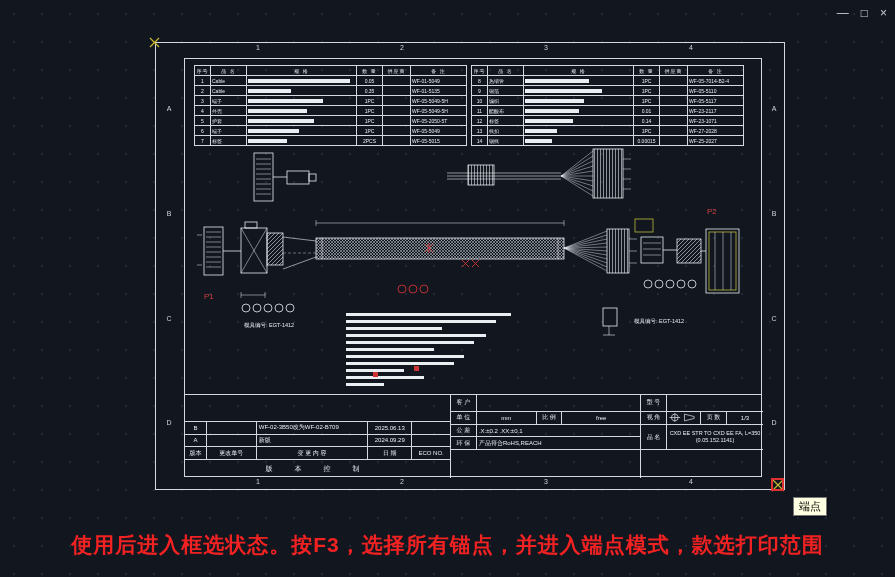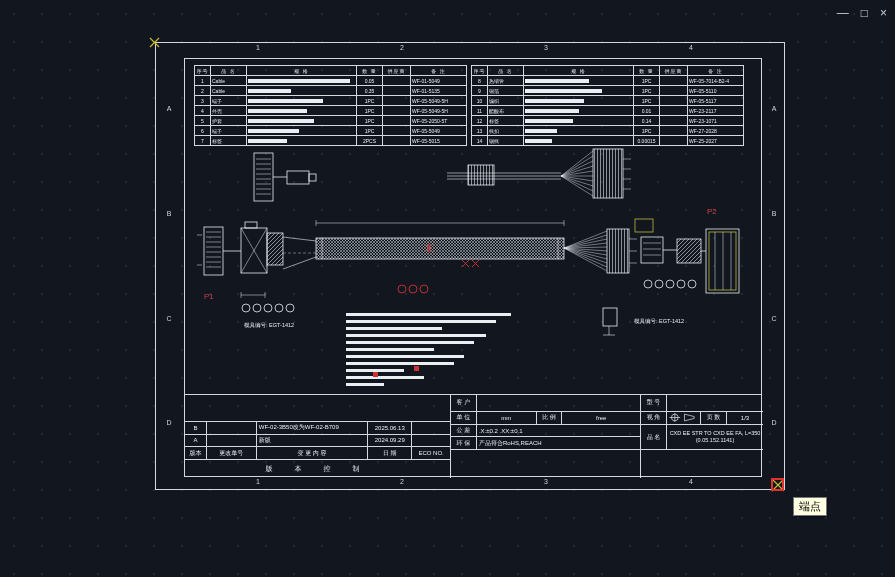--- a/index.html
+++ b/index.html
@@ -436,14 +436,15 @@
       </div>
     </div>
   </div>
 
   <svg style="position:absolute;left:770px;top:477px" width="16" height="16">
     <path d="M2 2 L14 14 M14 2 L2 14" stroke="#c8b830" stroke-width="1.2" fill="none"></path>
   </svg>
   <div id="snap-marker"></div>
   <div id="tooltip">端点</div>
 
+  <div id="instruction">使用后进入框选状态。按F3，选择所有锚点，并进入端点模式，款选打印范围</div>
 
 </div>
 
 </body></html>

